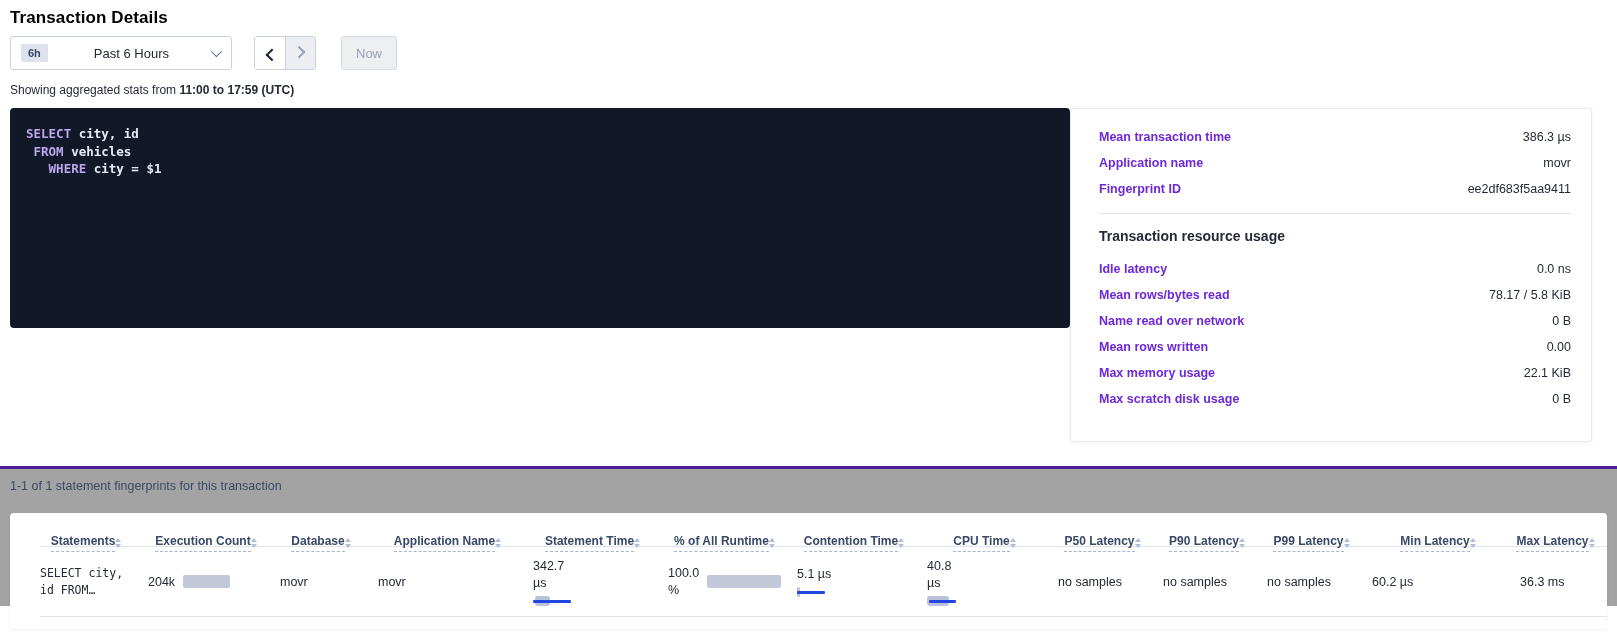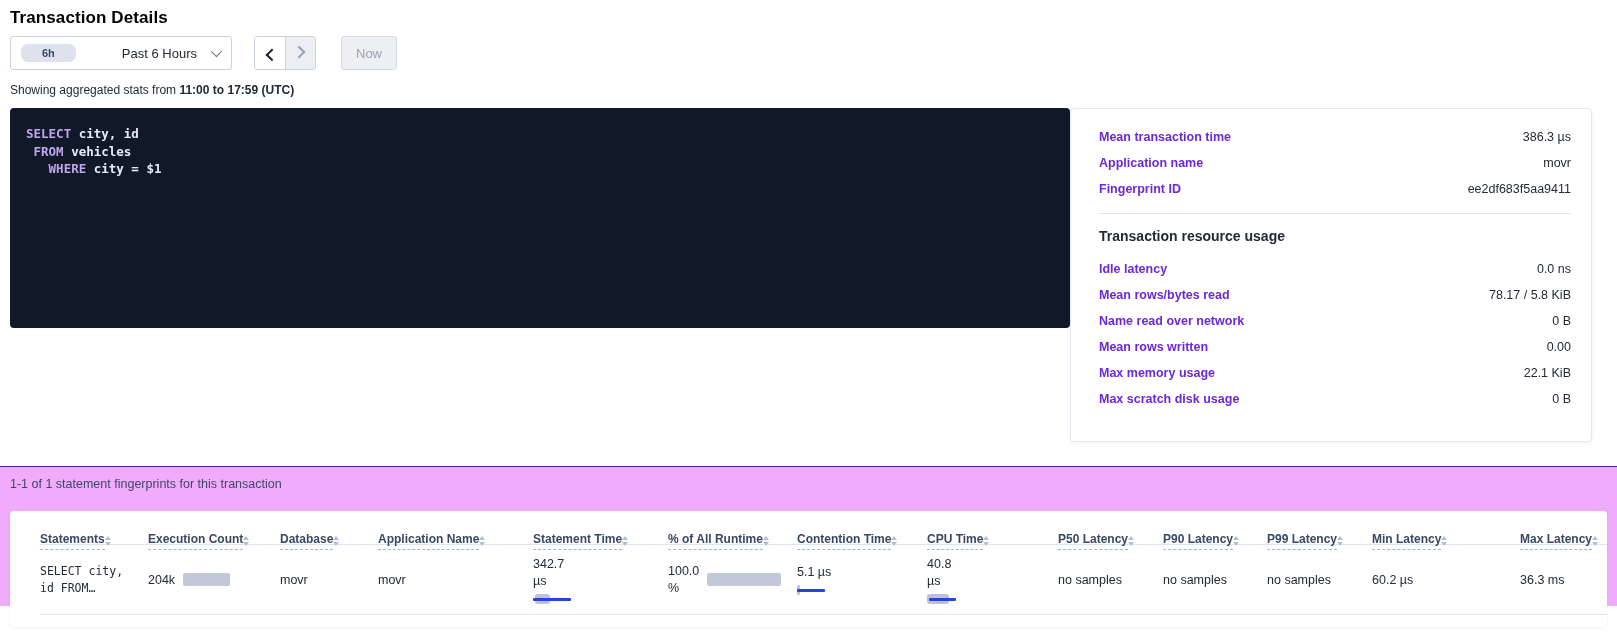--- a/index.html
+++ b/index.html
@@ -7,21 +7,21 @@
   body { font-family: "Liberation Sans", sans-serif; color: #242a35; background: #fff; }
 
   
   .top { height: 466px; padding: 8px 10px 0; background: #fff; }
   .page-title { font-size: 17px; font-weight: 700; color: #000000; letter-spacing: .1px; }
 
   .toolbar { display: flex; align-items: center; margin-top: 8px; height: 34px; }
   .time-dropdown { display: flex; align-items: center; width: 222px; height: 34px;
     border: 1px solid #c9d1e0; border-radius: 3px; background: #fff; padding: 0 12px 0 10px; cursor: pointer; }
   .time-badge { background: #dde2ed; color: #394867; font-size: 11px; font-weight: 700;
-    padding: 3px 21px; border-radius: 7px; }
+    padding: 3px 7px; border-radius: 1px; }
   .time-label { margin-left: 9px; font-size: 13px; color: #242a35; padding-left: 37px; }
   .chev-down { margin-left: auto; width: 8px; height: 8px; border-right: 1.6px solid #5f6c85;
     border-bottom: 1.6px solid #5f6c85; transform: rotate(45deg) translateY(-2px); }
 
   .arrow-group { display: flex; margin-left: 22px; height: 34px; border: 1px solid #c9d1e0;
     border-radius: 3px; overflow: hidden; background: #fff; }
   .arrow-btn { width: 30px; height: 100%; display: flex; align-items: center; justify-content: center;
     background: #fff; border: none; cursor: pointer; }
   .arrow-btn.next { background: #eceef3; border-left: 1px solid #c9d1e0; cursor: default; }
   .chev-left { width: 9px; height: 9px; border-left: 2.2px solid #1c2433; border-bottom: 2.2px solid #1c2433;
@@ -45,27 +45,27 @@
     border-radius: 4px; box-shadow: 0 1px 4px rgba(50,60,90,.07); padding: 15px 20px 0 28px; }
   .card-row { height: 26px; display: flex; align-items: center; justify-content: space-between;
     font-size: 12.5px; }
   .card-row .lbl { font-weight: 700; color: #6d28d9; }
   .card-row .val { color: #242a35; }
   .card-divider { border: none; border-top: 1px solid #e0e5ee; margin-top: 11px; }
   .resource-title { font-size: 14px; font-weight: 700; color: #242a35; margin-top: 14px; }
   .resource-rows { margin-top: 12px; }
 
   
-  .bottom { height: 140px; background: #f0abfc; border-top: 1px solid #4c1d95; padding: 10px 10px 0; }
+  .bottom { height: 140px; background: #a3a3a3; border-top: 3px solid #4c1d95; padding: 10px 10px 0; }
   .stmt-summary { font-size: 12.5px; color: #3c4964; }
   .table-card { margin-top: 20px; height: 116px; background: #fff; border-radius: 4px;
     box-shadow: 0 1px 3px rgba(50,60,90,.08); padding-left: 30px; overflow: hidden; }
 
   .thead { display: flex; align-items: center; height: 34px; border-bottom: 1px solid #dfe4ee; }
-  .th { display: flex; align-items: center; justify-content: flex-start; padding-right: 16px;
+  .th { display: flex; align-items: center; justify-content: center; padding-right: 16px;
     cursor: pointer; margin-top: 27px; }
   .th-label { font-size: 12px; font-weight: 700; color: #394867; border-bottom: 1px dashed #a9b4cb;
     padding-bottom: 3px; white-space: nowrap; }
   .sort-icon { display: flex; flex-direction: column; gap: 2px; flex: none; }
   .tri-up { width: 0; height: 0; border-left: 3.5px solid transparent; border-right: 3.5px solid transparent;
     border-bottom: 4.5px solid #b4bed3; }
   .tri-down { width: 0; height: 0; border-left: 3.5px solid transparent; border-right: 3.5px solid transparent;
     border-top: 4.5px solid #b4bed3; }
 
   .trow { display: flex; align-items: center; height: 70px; border-bottom: 1px solid #dfe4ee; }

